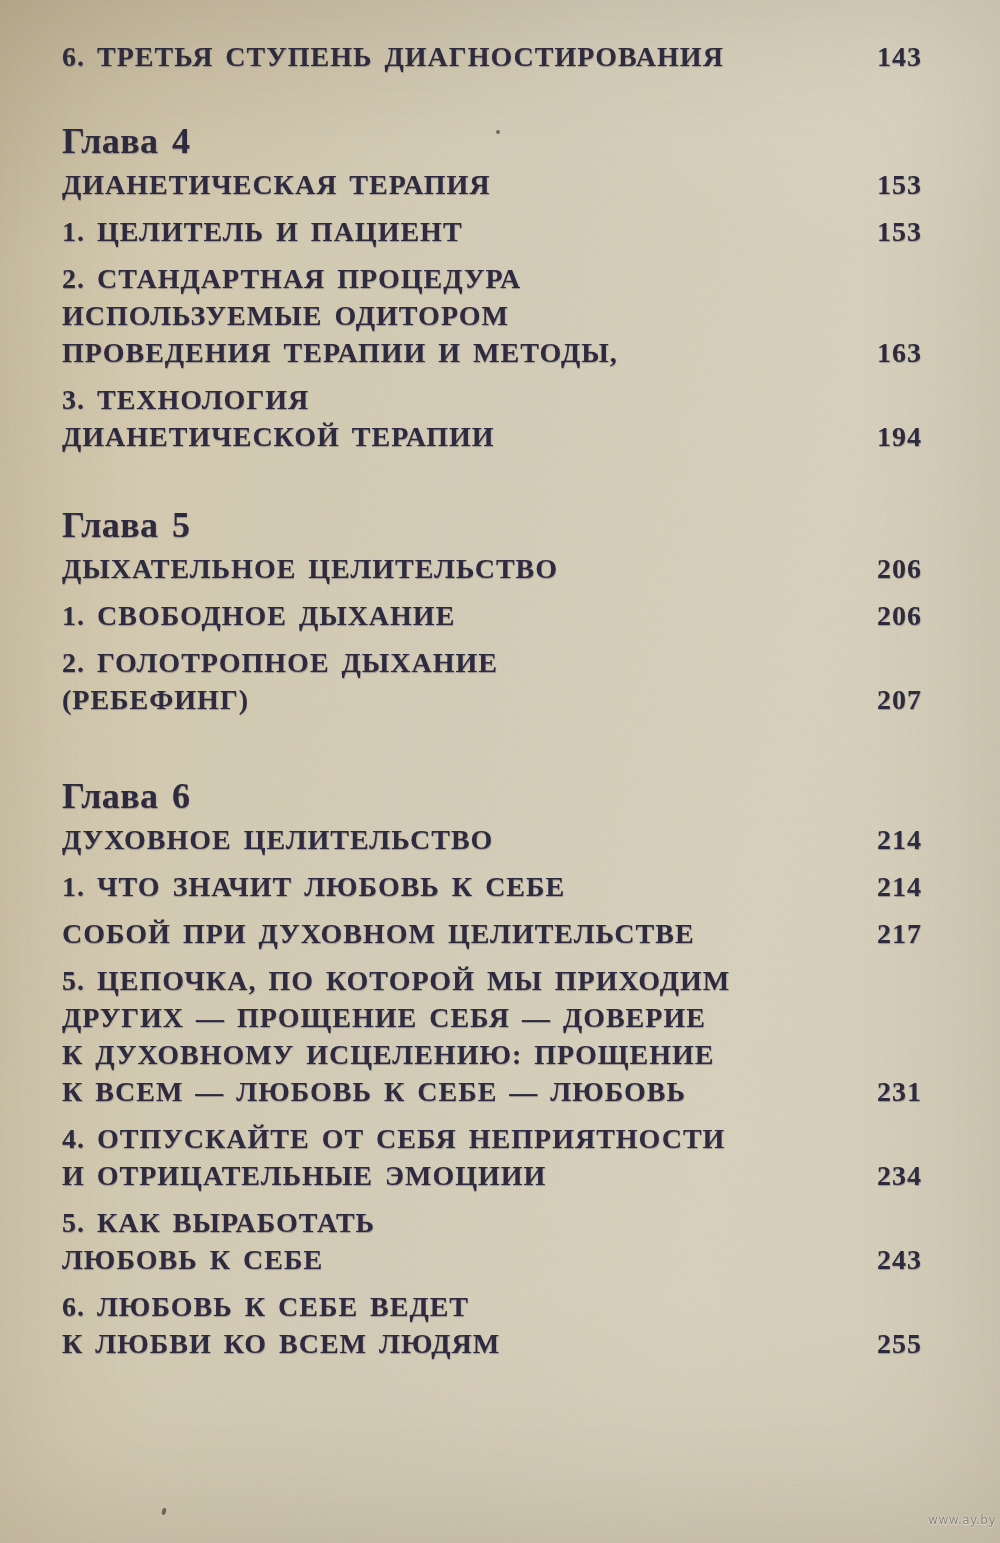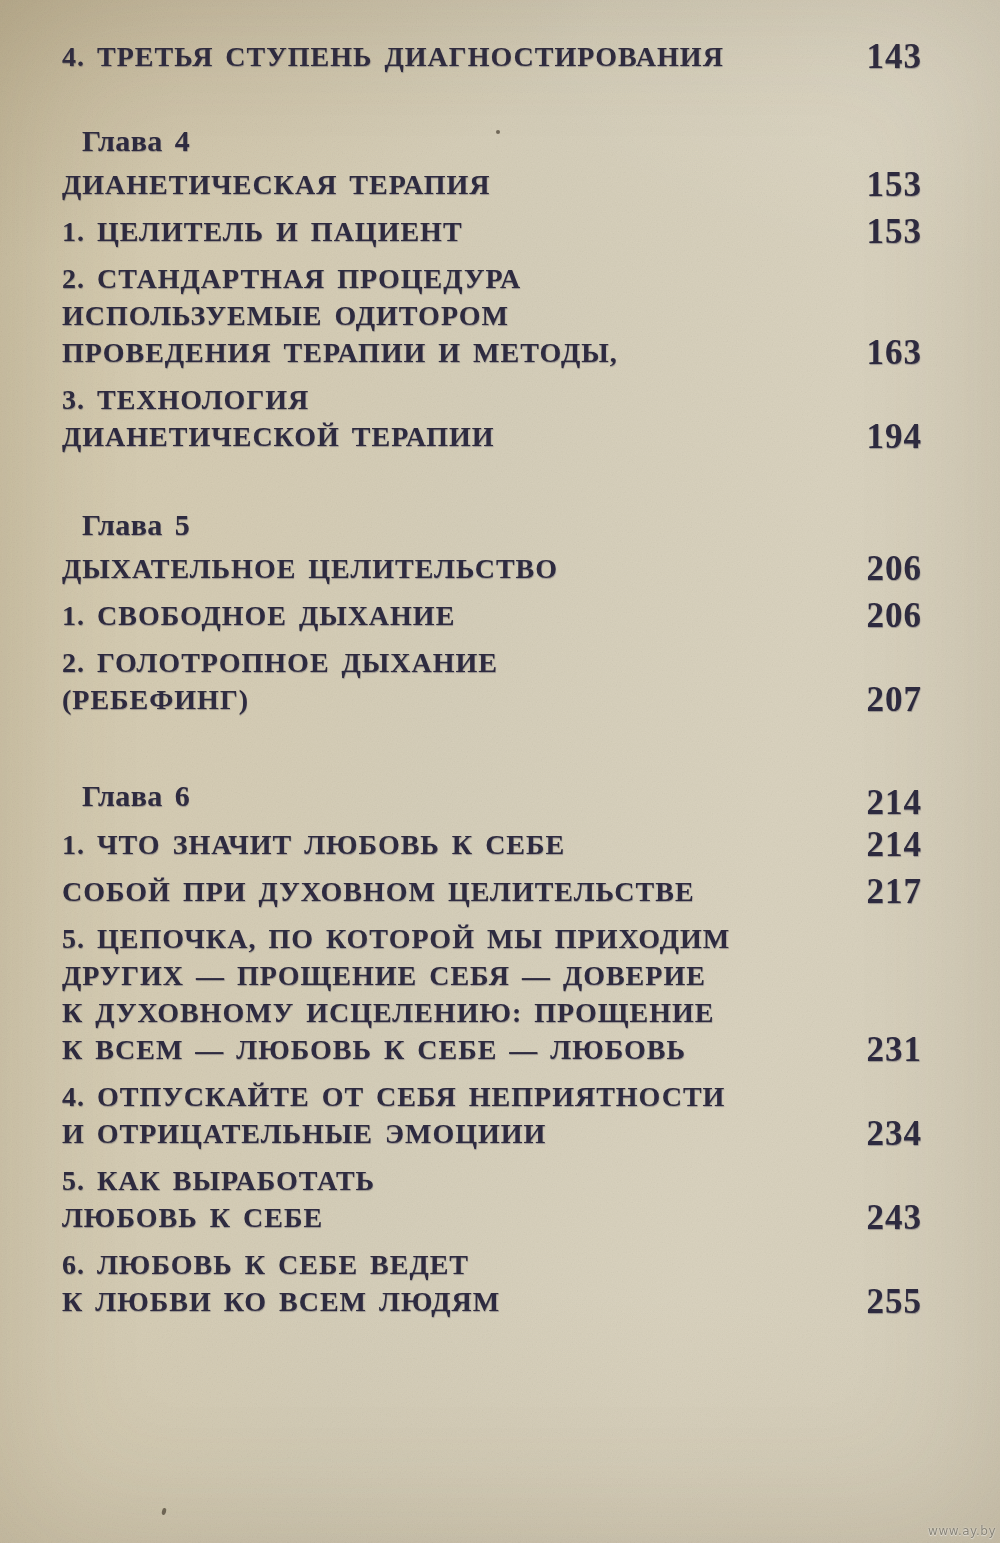--- a/index.html
+++ b/index.html
@@ -52,45 +52,44 @@
     letter-spacing: 1px;
     word-spacing: 4px;
     white-space: nowrap;
     text-shadow: 0.4px 0.6px 0.9px rgba(46,43,64,0.35);
   }
   .entry.chapter {
     margin-top: 46px;
     margin-bottom: 5px;
   }
   .entry.chapter .line {
-    font-size: 30px;
+    font-size: 36px;
     line-height: 40px;
     letter-spacing: 0.4px;
-    margin-left: 20px;
   }
   
   .toc > .entry:nth-child(7)  { margin-top: 50px; }  
   .toc > .entry:nth-child(11) { margin-top: 58px; }  
   .pagenum {
     position: absolute;
     right: 0;
     bottom: 0;
     font-family: "Liberation Serif", "DejaVu Serif", serif;
     font-weight: 700;
-    font-size: 35px;
+    font-size: 28px;
     line-height: 37px;
     color: #2e2b40;
     letter-spacing: 1px;
     text-shadow: 0.4px 0.6px 0.9px rgba(46,43,64,0.35);
     margin-left: 20px;
   }
   .watermark {
     position: absolute;
     right: 4px;
-    bottom: 5px;
+    bottom: 16px;
     font-family: "DejaVu Sans", sans-serif;
     font-size: 12px;
     letter-spacing: 0.5px;
     color: #8e8b80;
     text-shadow: 0 0 2px rgba(255,255,255,0.9), 0 1px 1px rgba(255,255,255,0.7);
   }
   .speck {
     position: absolute;
     background: rgba(62,52,40,0.65);
     border-radius: 50%;
@@ -108,21 +107,21 @@
     <filter id="paperNoise">
       <feTurbulence type="fractalNoise" baseFrequency="0.8" numOctaves="2" stitchTiles="stitch"></feTurbulence>
       <feColorMatrix type="saturate" values="0"></feColorMatrix>
     </filter>
     <rect width="100%" height="100%" filter="url(#paperNoise)"></rect>
   </svg>
 
   <div class="toc" id="toc">
       <div class="entry item">
         <div class="lines">
-          <div class="line">4. ТРЕТЬЯ СТУПЕНЬ ДИАГНОСТИРОВАНИЯ</div>
+          <div class="line">6. ТРЕТЬЯ СТУПЕНЬ ДИАГНОСТИРОВАНИЯ</div>
         </div>
         <div class="pagenum">143</div>
       </div>
       <div class="entry chapter">
         <div class="lines">
           <div class="line">Глава 4</div>
         </div>
       </div>
       <div class="entry item">
         <div class="lines">
@@ -174,20 +173,23 @@
           <div class="line">(РЕБЕФИНГ)</div>
         </div>
         <div class="pagenum">207</div>
       </div>
       <div class="entry chapter">
         <div class="lines">
           <div class="line">Глава 6</div>
         </div>
       </div>
       <div class="entry item">
+        <div class="lines">
+          <div class="line">ДУХОВНОЕ ЦЕЛИТЕЛЬСТВО</div>
+        </div>
         <div class="pagenum">214</div>
       </div>
       <div class="entry item">
         <div class="lines">
           <div class="line">1. ЧТО ЗНАЧИТ ЛЮБОВЬ К СЕБЕ</div>
         </div>
         <div class="pagenum">214</div>
       </div>
       <div class="entry item">
         <div class="lines">

